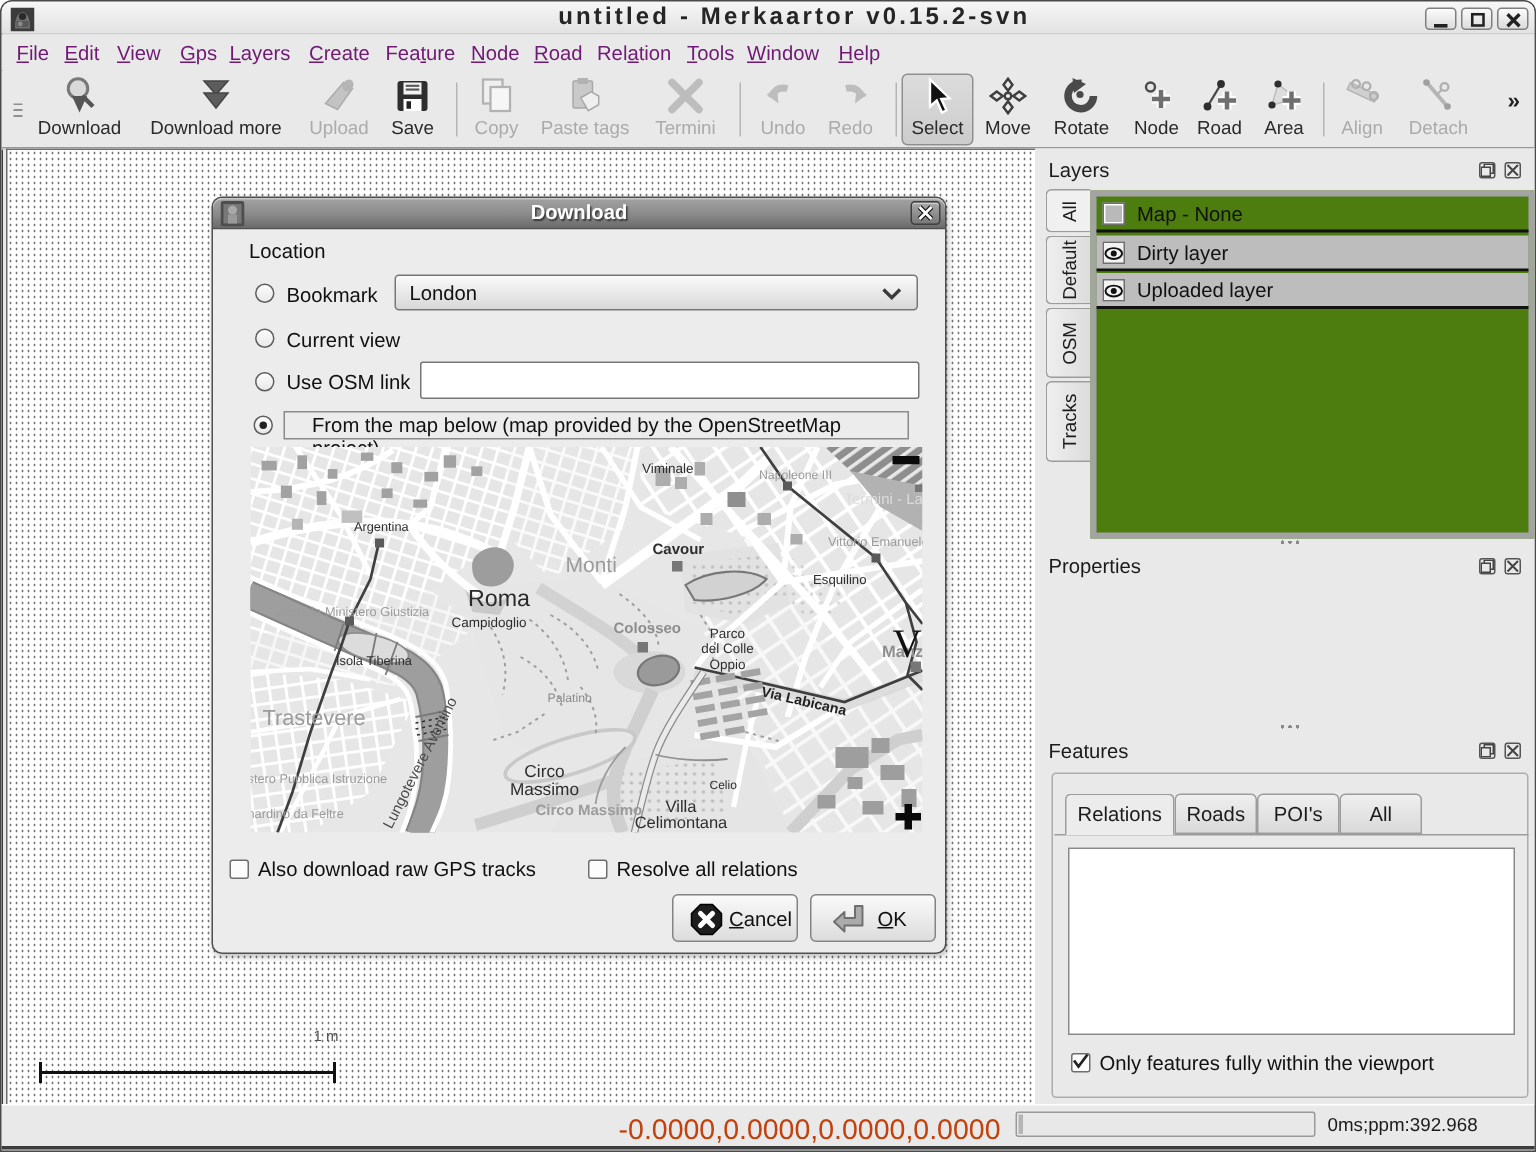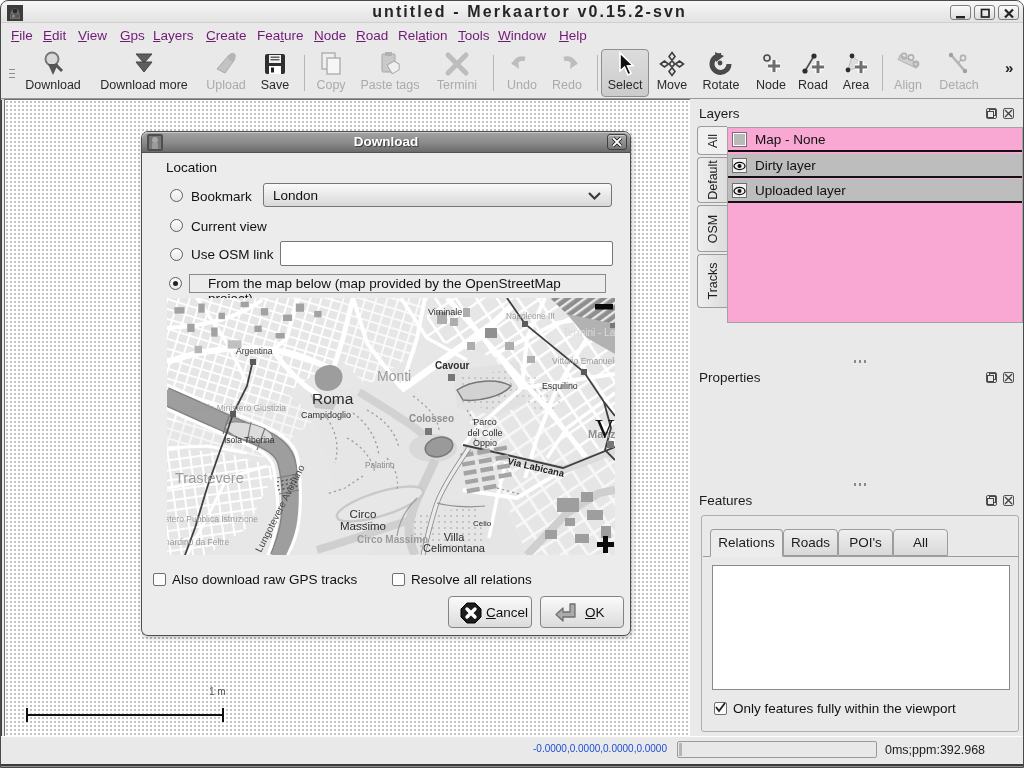--- a/index.html
+++ b/index.html
@@ -30,38 +30,38 @@
 
 #scalebar{position:absolute;left:21px;top:608px;width:198px;height:14px;border-left:2px solid #111;border-right:2px solid #111}
 #scalebar i{position:absolute;left:0;top:6px;width:100%;height:2px;background:#111}
 #scalelbl{position:absolute;left:204px;top:586px;font-size:10px;color:#555}
 
 #rpanel{position:absolute;left:689px;top:98px;width:335px;height:637px;background:#e9e9e9}
 .dock-title{position:absolute;font-size:13.5px;color:#1c1c1c}
 .dockbtn{position:absolute;width:11px;height:11px;border:1px solid #555;border-radius:2px;background:#e9e9e9}
 .vtab{position:absolute;left:7px;width:30px;border:1px solid #9c9c9c;border-right:none;border-radius:4px 0 0 4px;background:linear-gradient(90deg,#efefef,#dcdcdc)}
 .vtab span{position:absolute;left:15px;top:50%;transform:translate(-50%,-50%) rotate(-90deg);font-size:12.5px;color:#1c1c1c;white-space:nowrap}
-#layerlist{position:absolute;left:37px;top:28px;width:296px;height:196px;background:#f9a8d4;border:1px solid #a3a3a3}
+#layerlist{position:absolute;left:37px;top:28px;width:296px;height:232px;background:#4d7c0f;border:4px solid #a3a3a3}
 .lrow{position:absolute;left:0;width:100%;height:24px;border-bottom:2px solid #111}
 .lrow .txt{position:absolute;left:27px;top:4px;font-size:13.5px;color:#111}
 .lrow.sel{background:#bdbdbd}
 .swatch{position:absolute;left:4px;top:4px;width:15px;height:15px;background:#b9b9b9;border:1px solid #6f6f6f;box-shadow:inset 0 0 0 1px #fff}
 .eyebox{position:absolute;left:4px;top:4px;width:15px;height:15px;background:#f2f2f2;border:1px solid #6f6f6f}
 .splitdots{position:absolute;width:14px;height:3px;
  background:radial-gradient(circle 1.2px at 2px 1.5px,#8a8a8a 98%,transparent),radial-gradient(circle 1.2px at 7px 1.5px,#8a8a8a 98%,transparent),radial-gradient(circle 1.2px at 12px 1.5px,#8a8a8a 98%,transparent)}
 
 #featbox{position:absolute;left:11px;top:416px;width:318px;height:217px;border:1px solid #adadad;border-radius:3px}
 .ftab{position:absolute;top:13px;height:27px;border:1px solid #9c9c9c;background:linear-gradient(#efefef,#d9d9d9);border-radius:4px 4px 0 0;font-size:13.5px;color:#1c1c1c;text-align:center;padding-top:5px}
 .ftab.sel{background:#ececec;border-bottom:1px solid #ececec;height:28px;z-index:2}
 #ftabline{position:absolute;left:1px;top:40px;width:316px;height:1px;background:#9c9c9c}
 #featlist{position:absolute;left:10px;top:49px;width:298px;height:125px;background:#fff;border:1px solid #8a8a8a}
 .cb{position:absolute;width:13px;height:13px;background:#fcfcfc;border:1px solid #6f6f6f;border-radius:2px}
 
 #statusbar{position:absolute;left:0;top:735px;width:100%;height:28px;background:#e9e9e9;border-top:1px solid #fdfdfd}
-#coords{position:absolute;right:356px;top:6px;font-size:10px;color:#1d4ed8}
+#coords{position:absolute;right:356px;top:6px;font-size:19px;color:#c2410c}
 #progress{position:absolute;left:676px;top:4px;width:200px;height:17px;background:#e8e8e8;border:1px solid #9a9a9a;border-radius:2px}#progress:before{content:"";position:absolute;left:1px;top:1px;width:3px;height:13px;background:#b5b5b5}
 #ppm{position:absolute;left:884px;top:6px;font-size:12.5px;color:#1c1c1c}
 
 #dlg{position:absolute;left:140px;top:130px;width:490px;height:505px;background:#ececec;border:1px solid #4f4f4f;border-radius:7px;box-shadow:1px 2px 4px rgba(0,0,0,.25)}
 #dlgtitle{position:absolute;left:0;top:0;width:100%;height:21px;background:linear-gradient(#a3a3a3,#8a8a8a 55%,#6a6a6a);border-radius:6px 6px 0 0;border-bottom:1px solid #4f4f4f;box-shadow:inset 0 1px 0 #c8c8c8}
 #dlgtitle .t{position:absolute;width:100%;top:2px;text-align:center;font-weight:bold;font-size:13.5px;color:#fff;text-shadow:1px 1px 1px #3a3a3a}
 #dlgclose{position:absolute;right:3px;top:2px;width:20px;height:16px;border:1px solid #3f3f3f;border-radius:3px;background:linear-gradient(#a9a9a9,#787878);box-shadow:inset 0 1px 0 #cfcfcf}
 .dlbl{position:absolute;font-size:13.5px;color:#111}
 .radio{position:absolute;width:13px;height:13px;border:1px solid #5f5f5f;border-radius:50%;background:linear-gradient(#fdfdfd,#e8e8e8)}
 .radio.on:after{content:"";position:absolute;left:3px;top:3px;width:5px;height:5px;border-radius:50%;background:#222}

